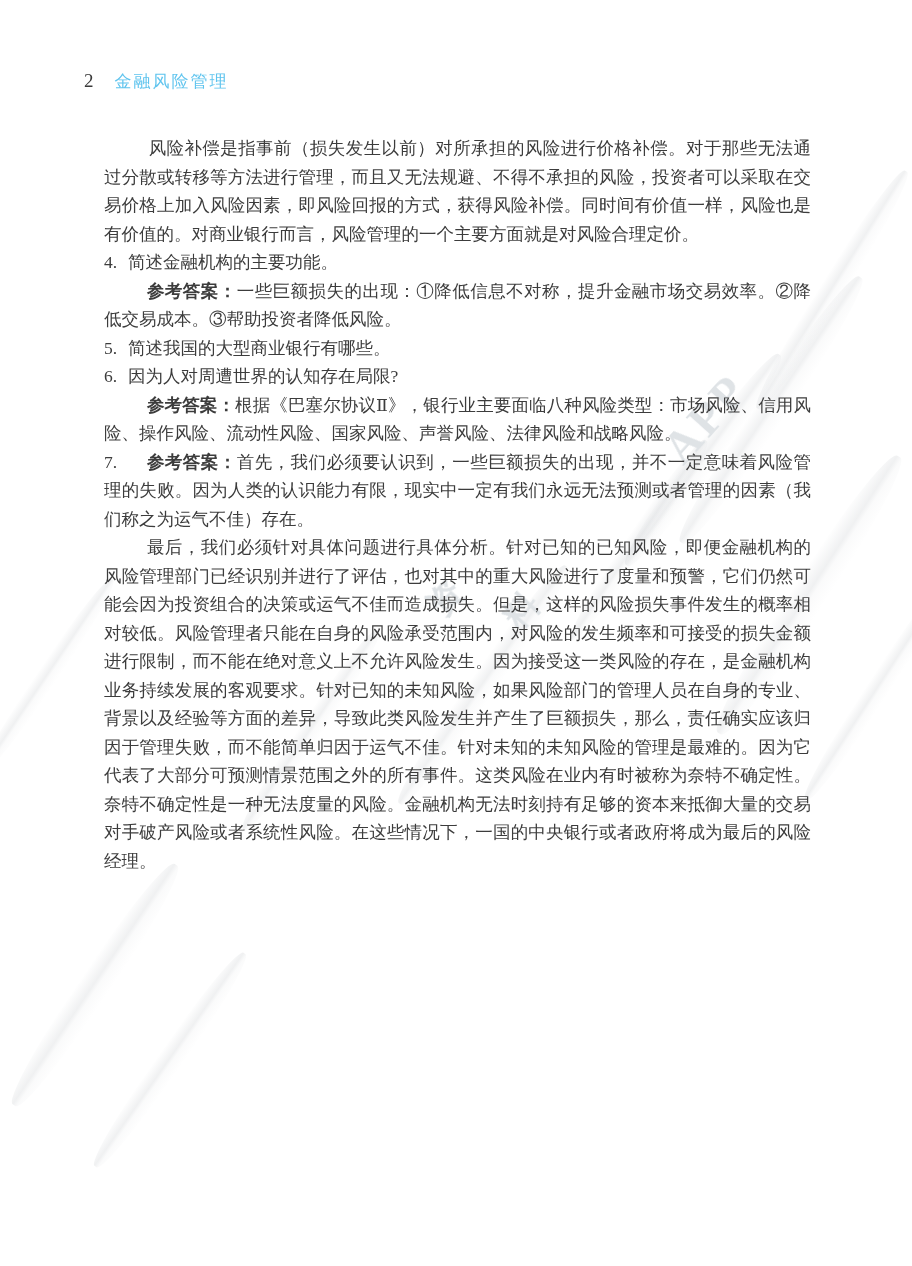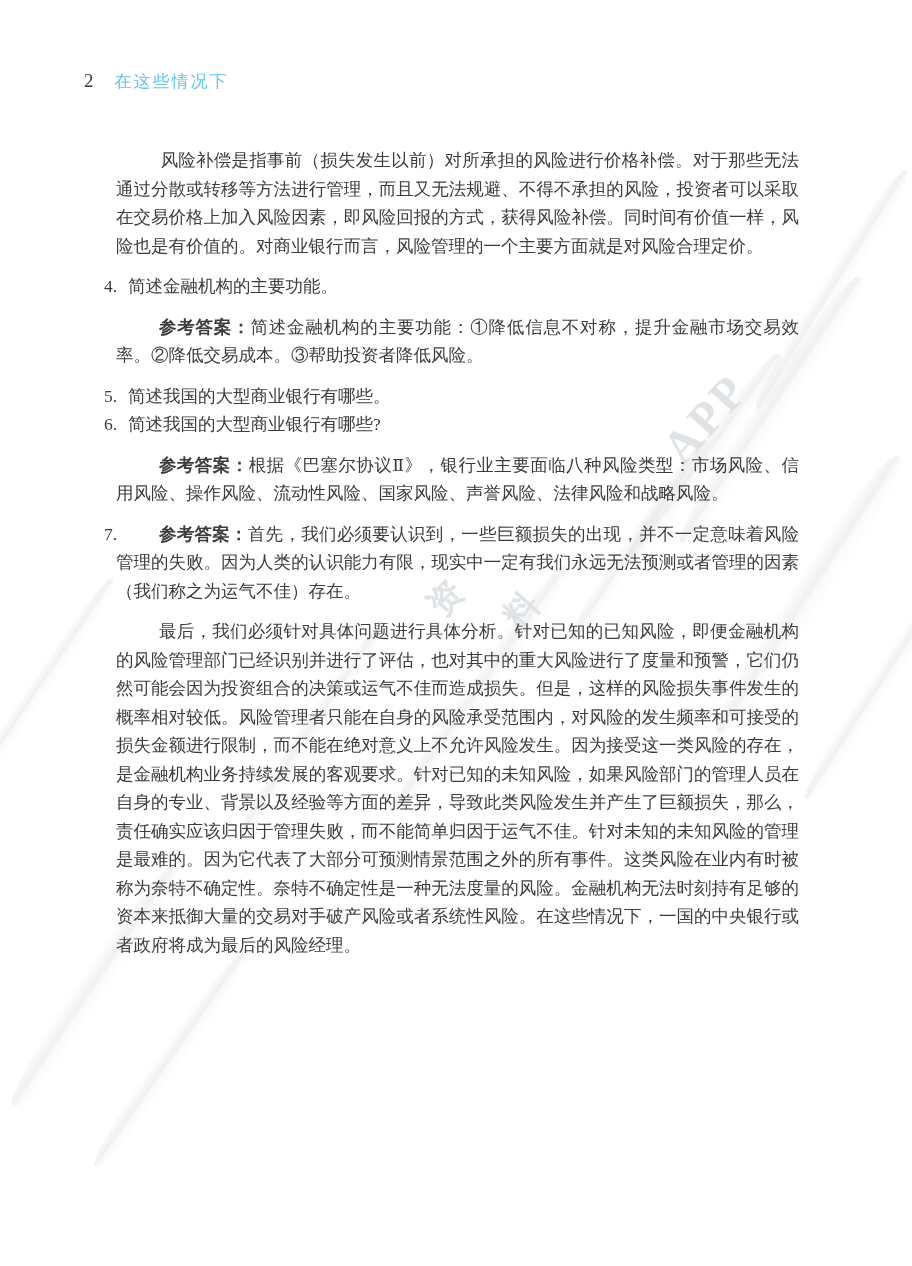--- a/index.html
+++ b/index.html
@@ -44,21 +44,21 @@
   .page-number{font-size:19px;color:#3a3a3a;}
   .book-title{font-size:17px;margin-left:21px;letter-spacing:2px;}
   
   .content{
     position:absolute;
     left:104px;top:134px;width:707px;
     font-size:17.5px;line-height:28.5px;
     color:#3c3c3c;
     text-align:justify;
   }
-  .content p{margin:12px;}
+  .content p{margin:0;}
   .para-indent{text-indent:2.55em;}
   .answer{text-indent:2.45em;}
   .ans-label{font-weight:bold;}
   .q-line{position:relative;padding-left:24px;}
   .q-num{position:absolute;left:0;}
 </style>
 </head>
 <body>
 
 <div class="page">
@@ -74,46 +74,46 @@
     <div class="streak s8"></div>
     <div class="streak s9"></div>
     <div class="streak s10"></div>
     <div class="streak s11"></div>
     <div class="wm-text wm-app">APP</div>
     <div class="wm-text wm-zi">资</div>
     <div class="wm-text wm-liao">料</div>
   </div>
 
   <header class="page-header">
-    <span class="page-number">2</span><span class="book-title" style="color: rgb(95, 196, 238);">在这些情况下</span>
+    <span class="page-number">2</span><span class="book-title" style="color: rgb(95, 196, 238);">金融风险管理</span>
   </header>
 
   <main class="content">
 
     <p class="para-indent">风险补偿是指事前（损失发生以前）对所承担的风险进行价格补偿。对于那些无法通过分散或转移等方法进行管理，而且又无法规避、不得不承担的风险，投资者可以采取在交易价格上加入风险因素，即风险回报的方式，获得风险补偿。同时间有价值一样，风险也是有价值的。对商业银行而言，风险管理的一个主要方面就是对风险合理定价。</p>
 
     <section>
       <div class="q-line">
         <span class="q-num">4.</span>
         <span>简述金融机构的主要功能。</span>
       </div>
-      <p class="answer"><span class="ans-label">参考答案：</span><span>简述金融机构的主要功能：①降低信息不对称，提升金融市场交易效率。②降低交易成本。③帮助投资者降低风险。</span></p>
+      <p class="answer"><span class="ans-label">参考答案：</span><span>一些巨额损失的出现：①降低信息不对称，提升金融市场交易效率。②降低交易成本。③帮助投资者降低风险。</span></p>
     </section>
 
     <section>
       <div class="q-line">
         <span class="q-num">5.</span>
         <span>简述我国的大型商业银行有哪些。</span>
       </div>
     </section>
 
     <section>
       <div class="q-line">
         <span class="q-num">6.</span>
-        <span>简述我国的大型商业银行有哪些?</span>
+        <span>因为人对周遭世界的认知存在局限?</span>
       </div>
       <p class="answer"><span class="ans-label">参考答案：</span><span>根据《巴塞尔协议Ⅱ》，银行业主要面临八种风险类型：市场风险、信用风险、操作风险、流动性风险、国家风险、声誉风险、法律风险和战略风险。</span></p>
     </section>
 
     <section>
       <div class="q-line">
         <span class="q-num">7.</span>
       </div>
       <p class="answer"><span class="ans-label">参考答案：</span><span>首先，我们必须要认识到，一些巨额损失的出现，并不一定意味着风险管理的失败。因为人类的认识能力有限，现实中一定有我们永远无法预测或者管理的因素（我们称之为运气不佳）存在。</span></p>
       <p class="answer">最后，我们必须针对具体问题进行具体分析。针对已知的已知风险，即便金融机构的风险管理部门已经识别并进行了评估，也对其中的重大风险进行了度量和预警，它们仍然可能会因为投资组合的决策或运气不佳而造成损失。但是，这样的风险损失事件发生的概率相对较低。风险管理者只能在自身的风险承受范围内，对风险的发生频率和可接受的损失金额进行限制，而不能在绝对意义上不允许风险发生。因为接受这一类风险的存在，是金融机构业务持续发展的客观要求。针对已知的未知风险，如果风险部门的管理人员在自身的专业、背景以及经验等方面的差异，导致此类风险发生并产生了巨额损失，那么，责任确实应该归因于管理失败，而不能简单归因于运气不佳。针对未知的未知风险的管理是最难的。因为它代表了大部分可预测情景范围之外的所有事件。这类风险在业内有时被称为奈特不确定性。奈特不确定性是一种无法度量的风险。金融机构无法时刻持有足够的资本来抵御大量的交易对手破产风险或者系统性风险。在这些情况下，一国的中央银行或者政府将成为最后的风险经理。</p>

